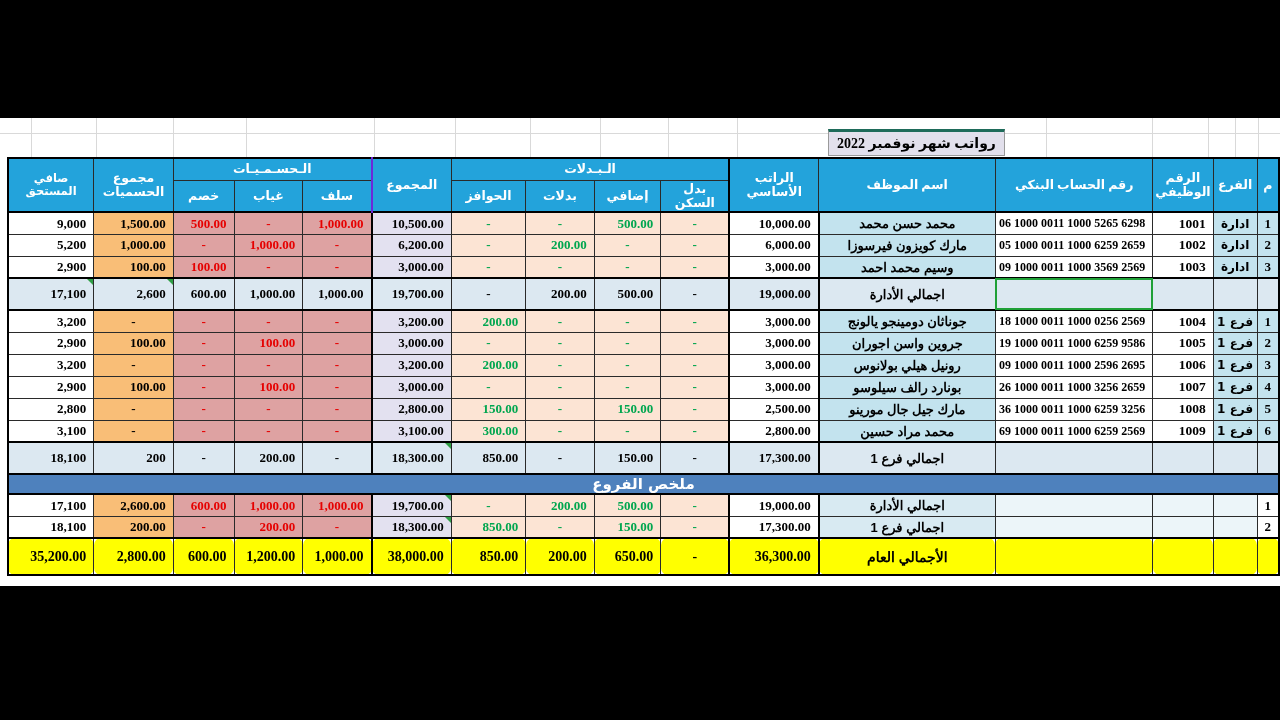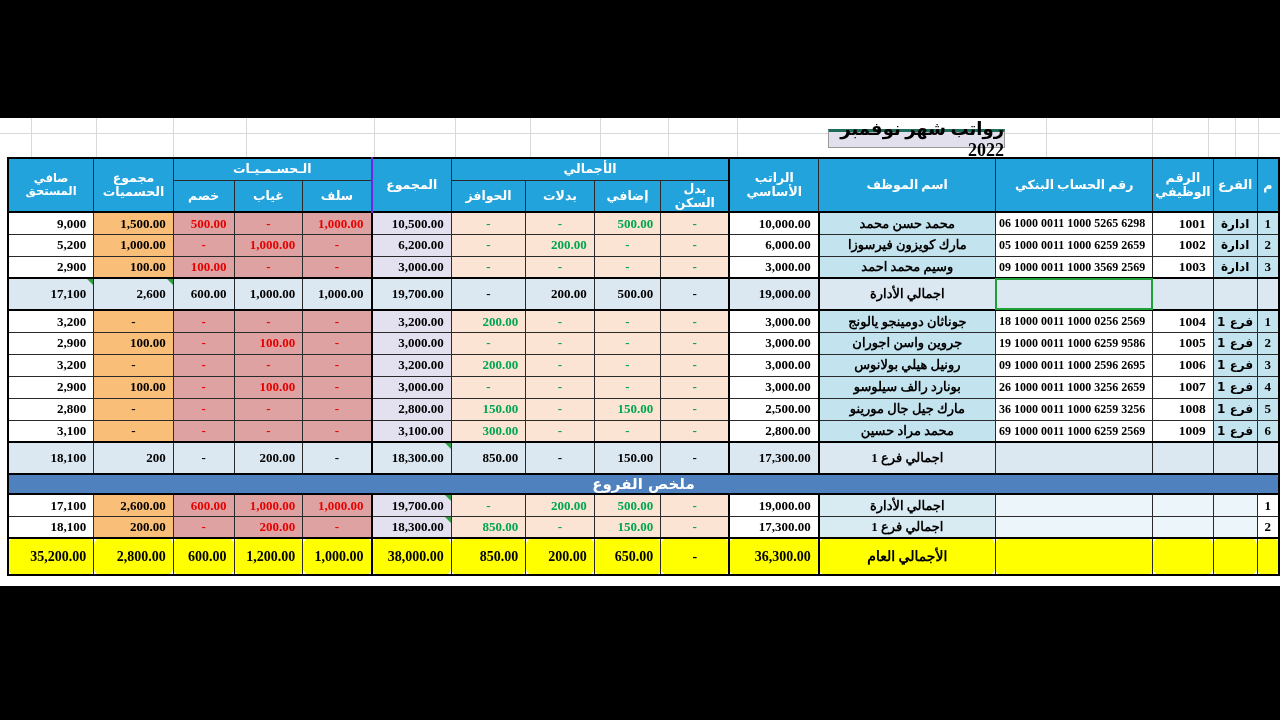--- a/index.html
+++ b/index.html
@@ -10,27 +10,27 @@
   }
   
   .sheet{
     position:absolute;left:0;top:118px;width:1280px;height:468px;
     background:#fff;
   }
   .hline{position:absolute;left:0;top:15px;width:1280px;height:1px;background:#d9d9d9;}
   .vline{position:absolute;top:0;width:1px;height:39px;background:#d9d9d9;}
   
   .title-cell{
-    position:absolute;left:828px;top:11px;width:177px;height:19px;
+    position:absolute;left:828px;top:11px;width:177px;height:27px;
     background:#e2e0ec;
     border:1px solid #9a9a9a;
     border-top:3px solid #1e6b5a;
     box-sizing:border-box;
     display:flex;align-items:center;justify-content:center;
-    font-weight:bold;font-size:18px;color:#000;
+    font-weight:bold;font-size:14px;color:#000;
     direction:rtl;
   }
   
   table.salary{
     position:absolute;left:7px;top:39px;
     border-collapse:collapse;table-layout:fixed;
     direction:rtl;
     border:2px solid #000;
   }
   th,td{
@@ -50,21 +50,21 @@
   thead tr.h2 th{height:20px;}
   thead th.grp{letter-spacing:1px;}
   thead{border-bottom:2px solid #000;}
   th.net-h{font-size:11.5px;}
   
   td.seq,td.branch{background:var(--light_blue,#c3e3ee);}
   td.seq{font-weight:bold;text-align:center;}
   td.branch{font-weight:bold;font-size:12px;text-align:center;font-family:"DejaVu Sans",sans-serif;}
   td.job{background:#fff;font-weight:bold;text-align:center;font-size:13.5px;font-family:Liberation Serif, serif;}
   td.bank{background:#fff;font-weight:bold;text-align:center;font-size:12px;}
-  td.name{background:var(--light_blue,#c3e3ee);font-weight:bold;font-size:13px;text-align:center;font-family:Liberation Serif, serif;border-left:2px solid #000;}
+  td.name{background:var(--light_blue,#c3e3ee);font-weight:bold;font-size:13px;text-align:center;font-family:Liberation Sans, sans-serif;border-left:2px solid #000;}
   td.basic{background:#fff;font-weight:bold;border-left:2px solid #000;}
   td.pe{background:var(--peach,#fce4d4);color:var(--green_text,#00a64f);font-weight:bold;}
   td.tot{background:var(--lavender,#e3e1f0);font-weight:bold;border-left:2px solid #000;}
   td.ro{background:var(--rose,#dea2a2);color:var(--red_text,#e60000);font-weight:bold;}
   td.ded{background:var(--orange,#f9be77);font-weight:bold;}
   td.net{background:#fff;font-weight:bold;}
   td.num{direction:ltr;text-align:right;padding-right:7px;}
   td.dash{text-align:center;padding-right:3px;}
   tr.r-emp td{height:22px;}
   
@@ -124,21 +124,21 @@
       <col style="width:86px">
     </colgroup>
     <thead>
       <tr class="h1">
         <th rowspan="2">م</th>
         <th rowspan="2">الفرع</th>
         <th rowspan="2">الرقم الوظيفي</th>
         <th rowspan="2">رقم الحساب البنكي</th>
         <th rowspan="2">اسم الموظف</th>
         <th rowspan="2" style="border-left:2px solid #000">الراتب الأساسي</th>
-        <th colspan="4" class="grp">الأجمالي</th>
+        <th colspan="4" class="grp">الـبـدلات</th>
         <th rowspan="2" style="border-left:2px solid #6d28d9">المجموع</th>
         <th colspan="3" class="grp">الـحسـمـيـات</th>
         <th rowspan="2">مجموع الحسميات</th>
         <th rowspan="2" class="net-h">صافي المستحق</th>
       </tr>
       <tr class="h2">
         <th>بدل السكن</th>
         <th>إضافي</th>
         <th>بدلات</th>
         <th>الحوافز</th>

